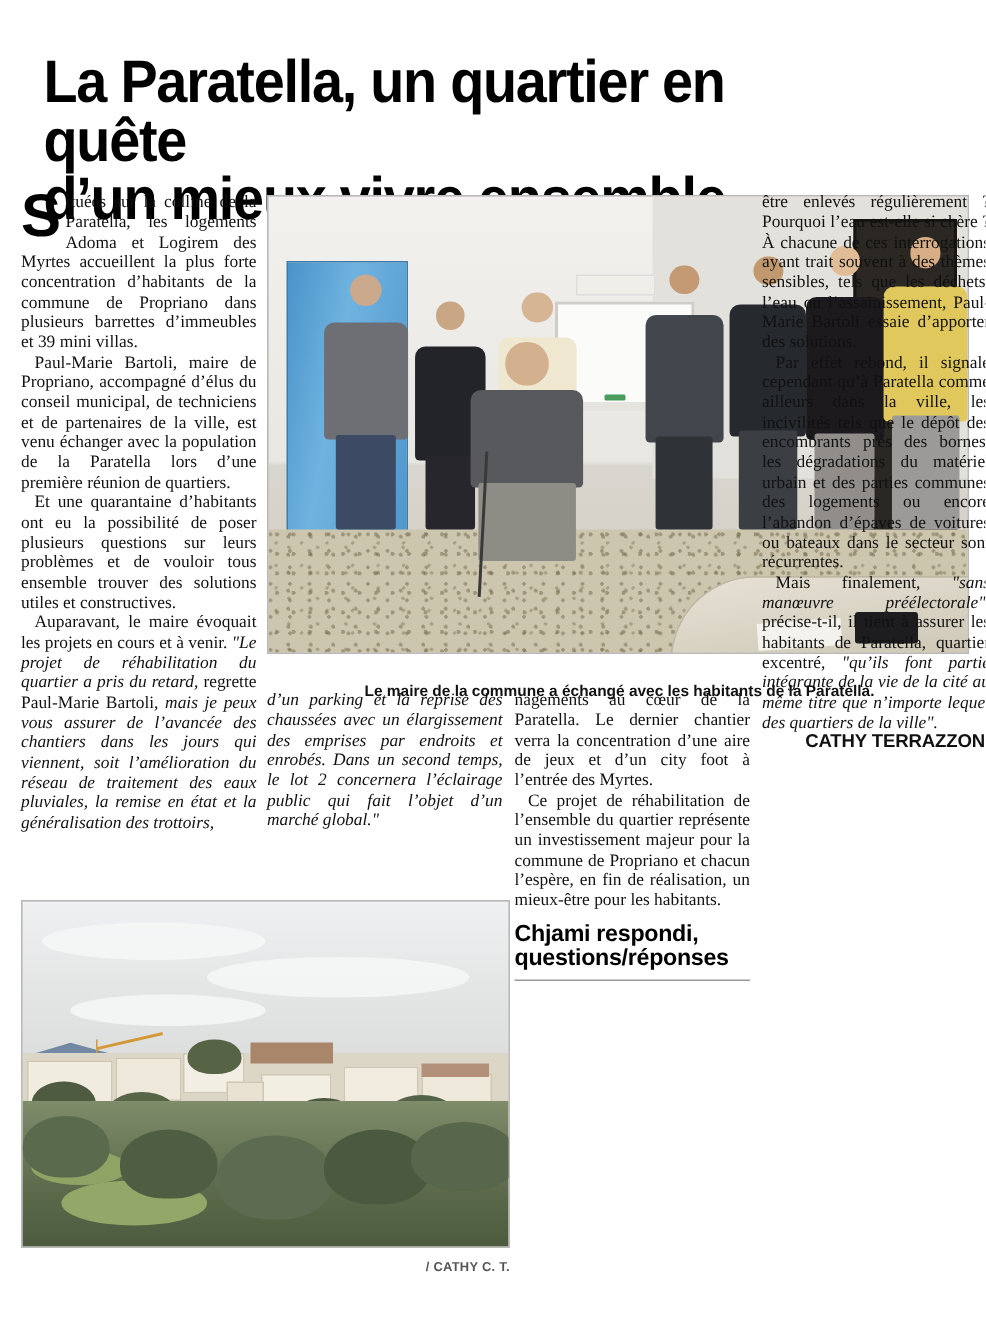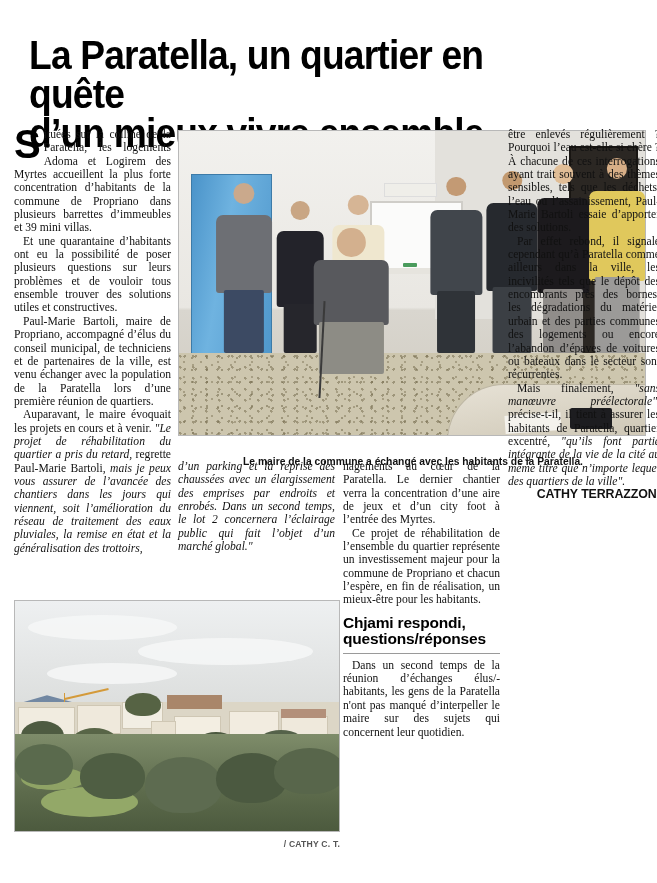--- a/index.html
+++ b/index.html
@@ -282,38 +282,37 @@
   </div>
 
   <div class="caption" id="caption-village">
     <span class="credit">/ CATHY C. T.</span>
   </div>
 
   <div class="cols">
 
     <div class="col" id="col1">
       <p class="first"><span class="dropcap">S</span><span>ituées sur la colline de la Paratella, les logements Adoma et Logirem des Myrtes accueillent la plus forte concentration d’habitants de la commune de Propriano dans plusieurs barrettes d’immeubles et 39 mini villas.</span></p>
+      <p>Paul-Marie Bartoli, maire de Propriano, accompagné d’élus du conseil municipal, de techniciens et de partenaires de la ville, est venu échanger avec la population de la Paratella lors d’une première réunion de quartiers.</p>
       <p>Et une quarantaine d’habitants ont eu la possibilité de poser plusieurs questions sur leurs problèmes et de vouloir tous ensemble trouver des solutions utiles et constructives.</p>
-      <p>Paul-Marie Bartoli, maire de Propriano, accompagné d’élus du conseil municipal, de techniciens et de partenaires de la ville, est venu échanger avec la population de la Paratella lors d’une première réunion de quartiers.</p>
       <p><span>Auparavant, le maire évoquait les projets en cours et à venir. </span><i>"Le projet de réhabilitation du quartier a pris du retard,</i><span> regrette Paul-Marie Bartoli, </span><i>mais je peux vous assurer de l’avancée des chantiers dans les jours qui viennent, soit l’amélioration du réseau de traitement des eaux pluviales, la remise en état et la généralisation des trottoirs,</i></p>
     </div>
 
     <div class="col" id="col2">
       <div class="spacer" style="height:332px;"></div>
       <p class="first"><i>d’un parking et la reprise des chaussées avec un élargissement des emprises par endroits et enrobés. Dans un second temps, le lot 2 concernera l’éclairage public qui fait l’objet d’un marché global."</i></p>
     </div>
 
     <div class="col" id="col3">
       <div class="spacer" style="height:332px;"></div>
       <p class="first">nagements au cœur de la Paratella. Le dernier chantier verra la concentration d’une aire de jeux et d’un city foot à l’entrée des Myrtes.</p>
       <p>Ce projet de réhabilitation de l’ensemble du quartier représente un investissement majeur pour la commune de Propriano et chacun l’espère, en fin de réalisation, un mieux-être pour les habitants.</p>
       <h2 class="subhead">Chjami respondi,
 questions/réponses</h2>
       <hr class="subrule">
-      <p class="first" style="text-indent:9px;">Dans un second temps de la réunion d’échanges élus/-habitants, les gens de la Paratella n'ont pas manqué d’interpeller le maire sur des sujets qui concernent leur quotidien.</p>
     </div>
 
     <div class="col" id="col4">
       <p class="first">être enlevés régulièrement ? Pourquoi l’eau est-elle si chère ? À chacune de ces interrogations ayant trait souvent à des thèmes sensibles, tels que les déchets, l’eau ou l’assainissement, Paul-Marie Bartoli essaie d’apporter des solutions.</p>
       <p>Par effet rebond, il signale cependant qu’à Paratella comme ailleurs dans la ville, les incivilités tels que le dépôt des encombrants près des bornes, les dégradations du matériel urbain et des parties communes des logements ou encore l’abandon d’épaves de voitures ou bateaux dans le secteur sont récurrentes.</p>
       <p><span>Mais finalement, </span><i>"sans manœuvre préélectorale"</i><span>, précise-t-il, il tient à assurer les habitants de Paratella, quartier excentré, </span><i>"qu’ils font partie intégrante de la vie de la cité au même titre que n’importe lequel des quartiers de la ville".</i></p>
       <p class="byline">CATHY TERRAZZONI</p>
     </div>
 
   </div>

